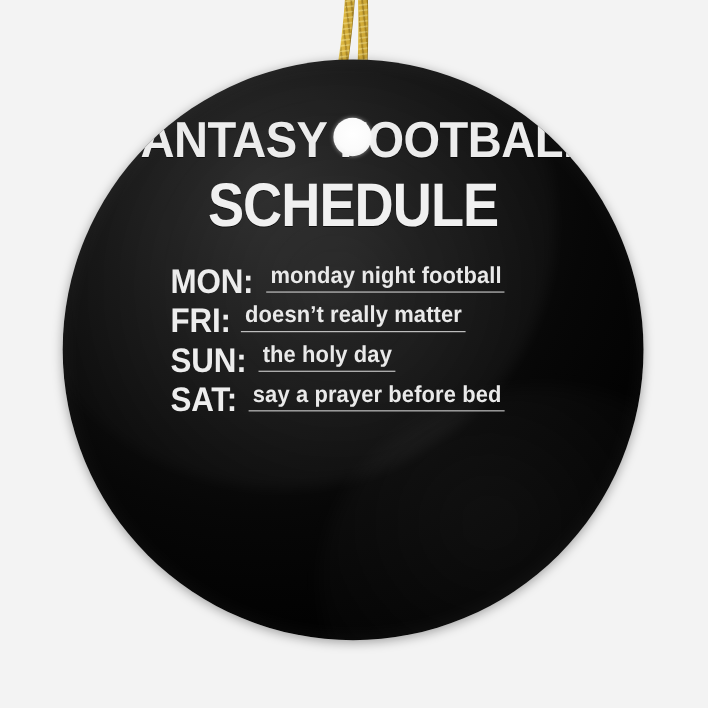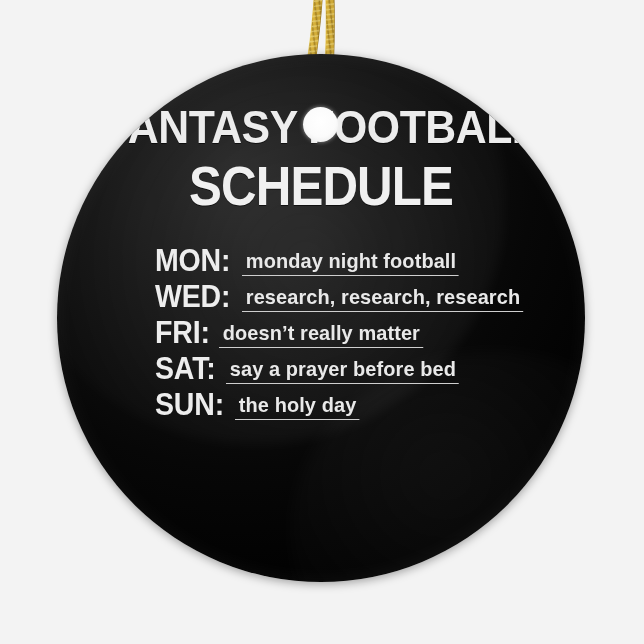--- a/index.html
+++ b/index.html
@@ -116,21 +116,21 @@
 
   
   #schedule {
     position: absolute;
     left: 98px;
     top: 186px;
     width: 400px;
   }
   .row {
     display: flex;
-    align-items: flex-end;
+    align-items: flex-start;
     height: 36px;
     white-space: nowrap;
   }
   .daylabel {
     font-family: "Liberation Sans Narrow", "Liberation Sans", sans-serif;
     font-weight: 700;
     font-size: 31px;
     line-height: 31px;
     letter-spacing: -0.2px;
     transform: scaleX(0.92);
@@ -193,34 +193,30 @@
     <div id="art">
       <div class="title-line1">FANTASY FOOTBALL</div>
       <div class="title-line2">SCHEDULE</div>
 
       <div id="schedule">
         <div class="row">
           <span class="daylabel">MON:</span>
           <span class="desc">monday night football</span>
         </div>
         <div class="row">
-          <span class="daylabel">WED:</span>
-          <span class="desc">research, research, research</span>
-        </div>
-        <div class="row">
           <span class="daylabel">FRI:</span>
           <span class="desc">doesn’t really matter</span>
         </div>
         <div class="row">
+          <span class="daylabel">SUN:</span>
+          <span class="desc">the holy day</span>
+        </div>
+        <div class="row">
           <span class="daylabel">SAT:</span>
           <span class="desc">say a prayer before bed</span>
-        </div>
-        <div class="row">
-          <span class="daylabel">SUN:</span>
-          <span class="desc">the holy day</span>
         </div>
       </div>
     </div>
   </div>
 
   <div id="hole"></div>
 
 </div>
 
 </body></html>

